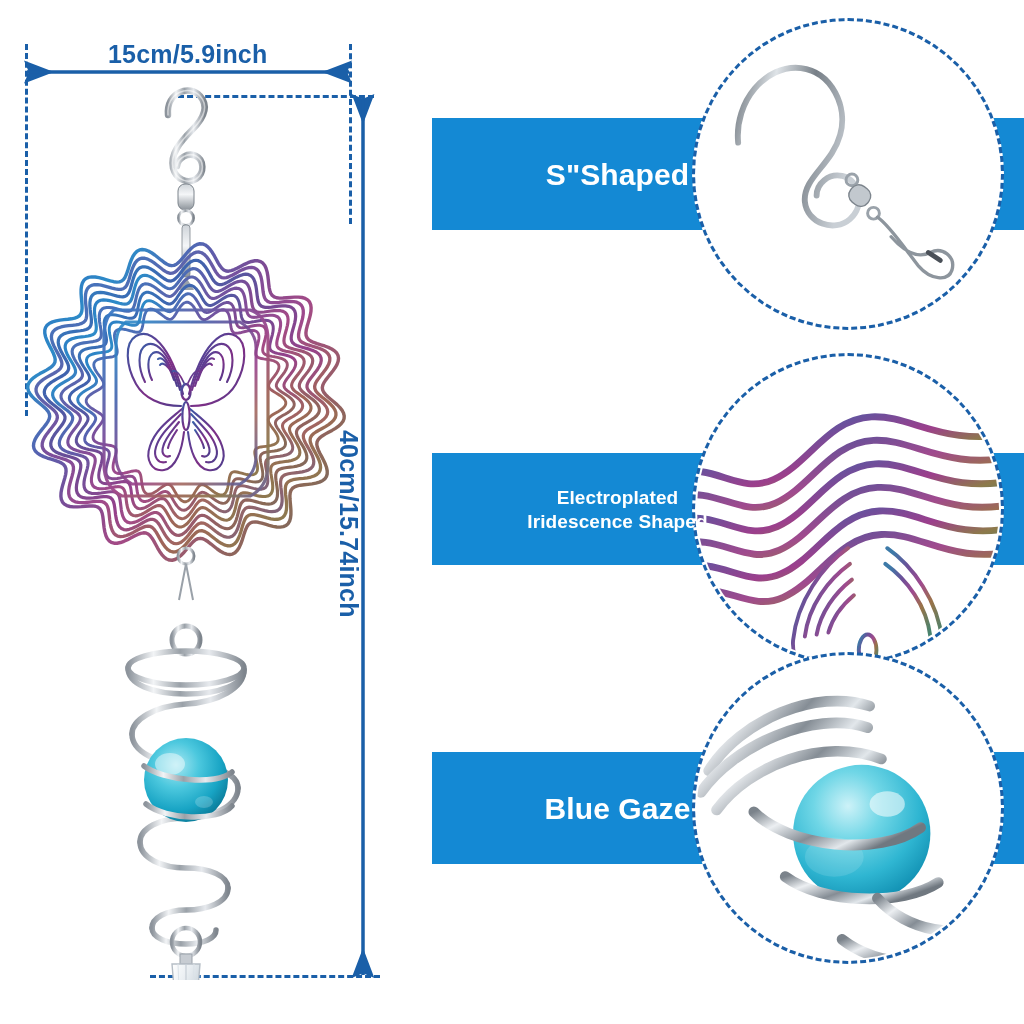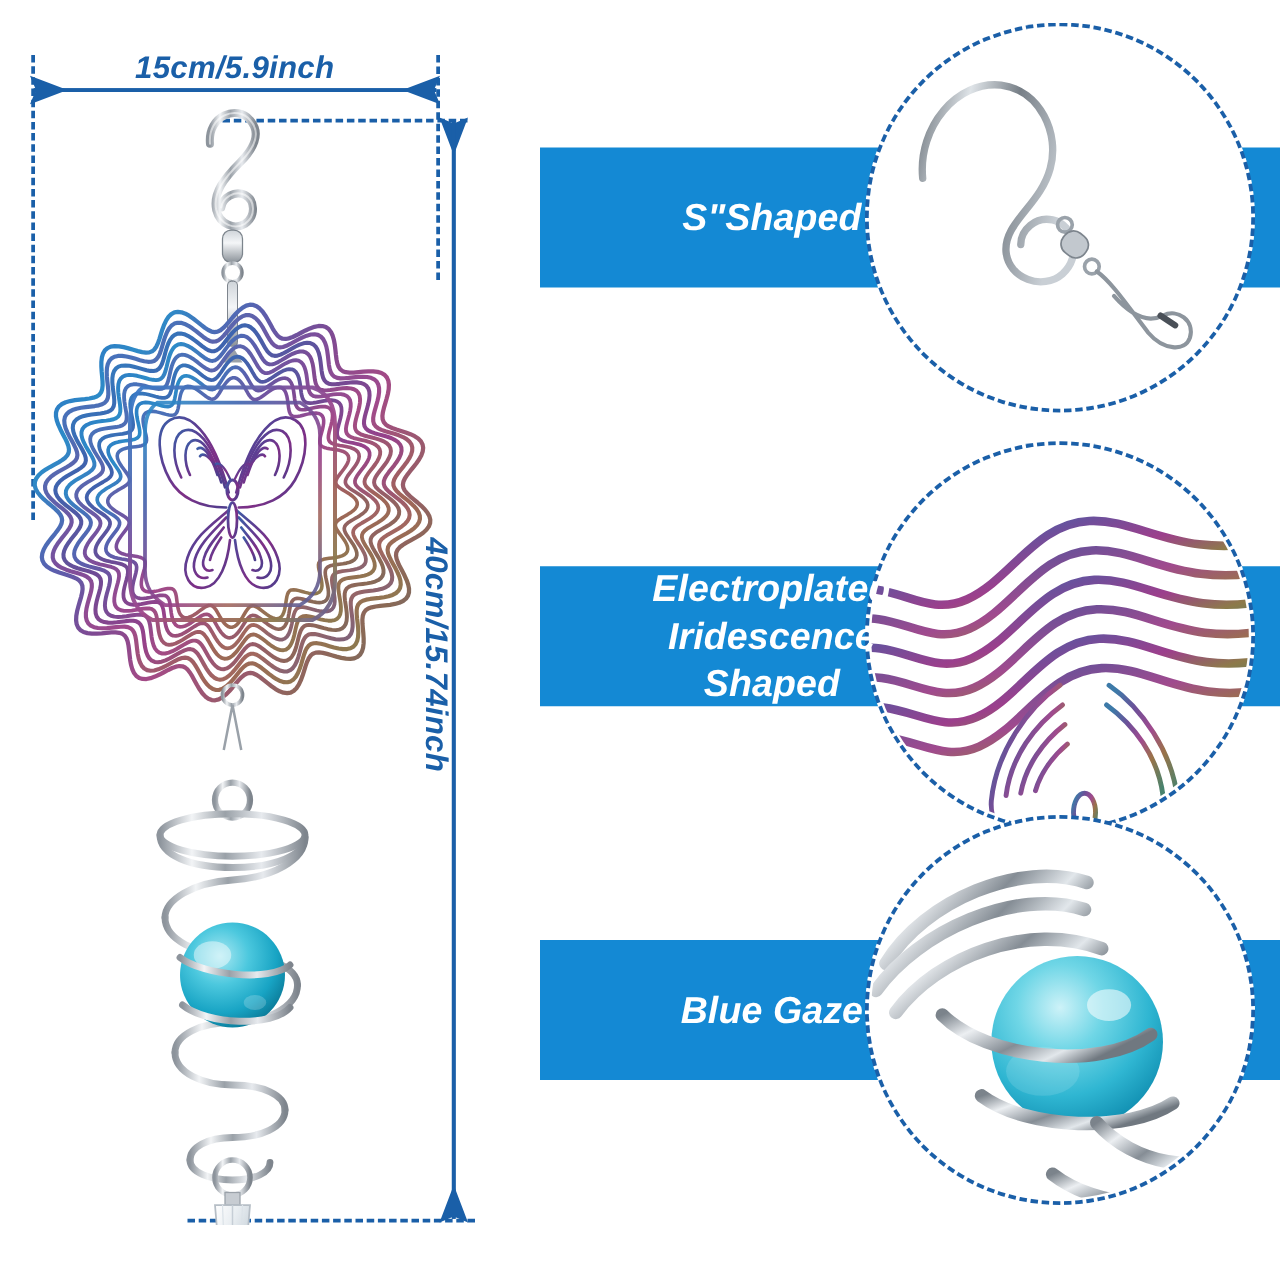--- a/index.html
+++ b/index.html
@@ -10,21 +10,20 @@
   }
   body {
     font-family: "Liberation Sans", sans-serif;
   }
   #page {
     position: relative;
     width: 1024px;
     height: 1024px;
     background: #ffffff;
     overflow: hidden;
-    font-style: italic;
   }
 
   
   #left-panel {
     position: absolute;
     left: 0; top: 0;
     width: 410px; height: 1024px;
   }
 
   .dim-text {
@@ -101,21 +100,21 @@
     display: flex;
     flex-direction: column;
     justify-content: center;
     color: #ffffff;
     font-weight: 700;
     font-size: 30px;
     line-height: 1.26;
     text-align: center;
     letter-spacing: .1px;
   }
-  .feature-label.small { font-size: 30px; justify-content: center; }
+  .feature-label.small { font-size: 19px; justify-content: center; }
 
   .feature-circle {
     position: absolute;
     left: 282px;
     top: 8px;
     width: 312px;
     height: 312px;
     border-radius: 50%;
     background: #ffffff;
     border: 3px dashed #1a5fa8;

